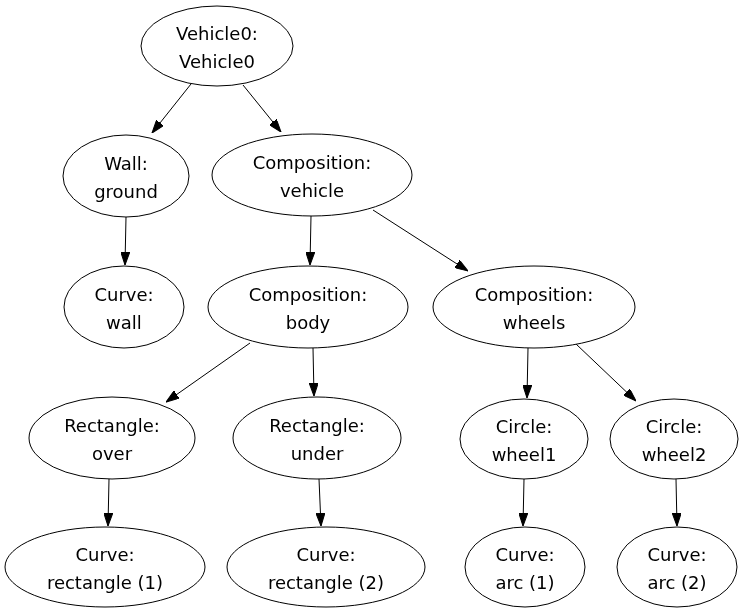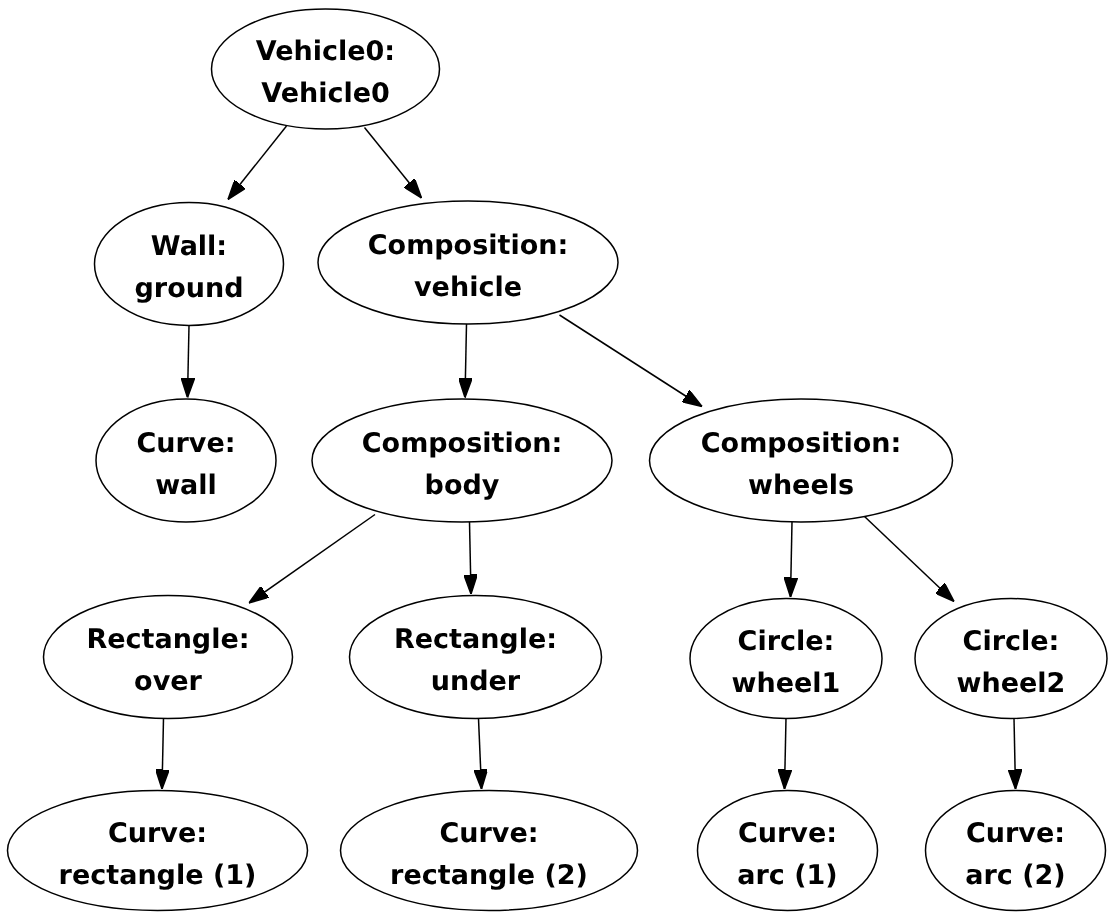--- a/index.html
+++ b/index.html
@@ -6,21 +6,20 @@
     margin: 0;
     padding: 0;
     background: #ffffff;
   }
   .canvas-wrap {
     position: relative;
     width: 745px;
     height: 616px;
     background: #ffffff;
     font-family: "DejaVu Sans", "Liberation Sans", sans-serif;
-    font-weight: bold;
   }
   svg {
     display: block;
   }
   .node ellipse {
     fill: #ffffff;
     stroke: #000000;
     stroke-width: 1;
   }
   .node text {

